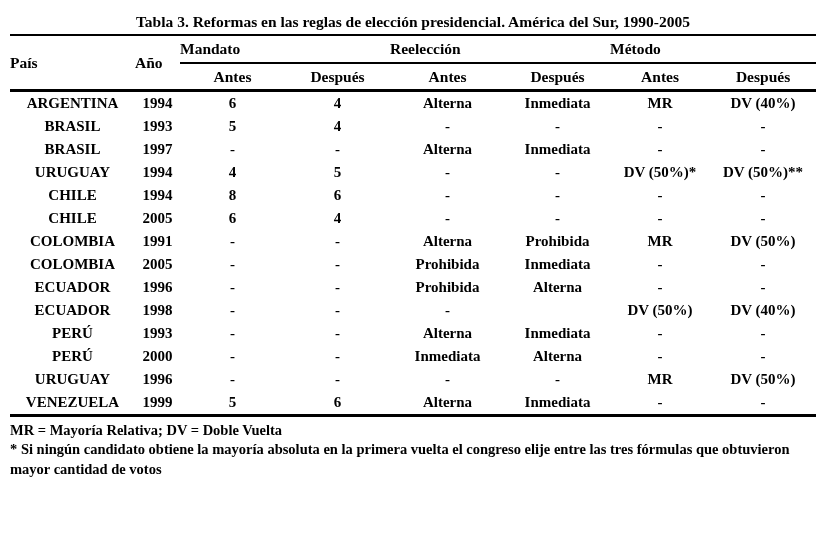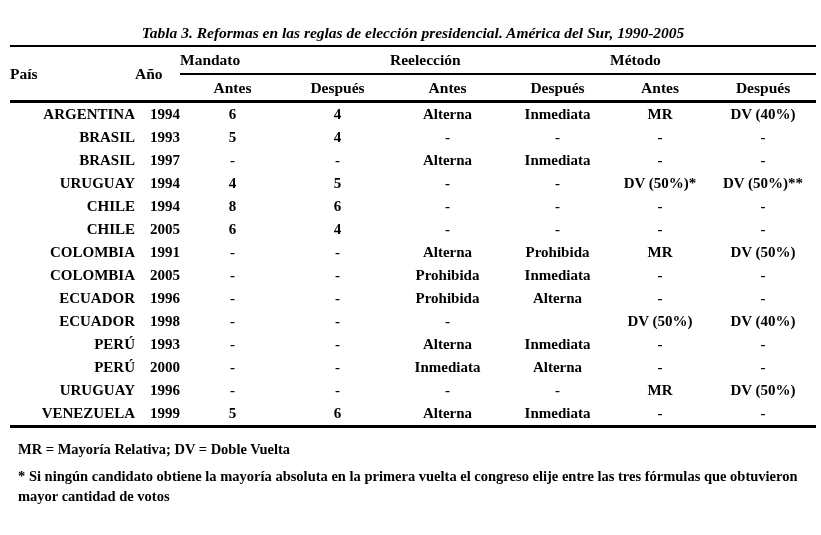--- a/index.html
+++ b/index.html
@@ -15,23 +15,22 @@
     font-weight: bold;
     color: #000000;
   }
   .page {
     padding: 0 5px 0 10px;
   }
   .title {
     width: 806px;
     text-align: center;
     font-size: 15.5px;
-    padding: 24px 0 3px 0;
+    padding: 13px 0 3px 0;
     white-space: nowrap;
-    font-style: italic;
   }
   table.reforms {
     width: 806px;
     border-collapse: collapse;
     table-layout: fixed;
     border-top: 2px solid #000;
     border-bottom: 3px solid #000;
     font-size: 15px;
   }
   table.reforms th, table.reforms td {
@@ -56,29 +55,29 @@
   .th-sub {
     text-align: center;
     height: 25px;
     border-bottom: 3px solid #000;
     font-size: 15.5px;
   }
   tbody td {
     height: 23px;
     line-height: 23px;
   }
-  td.left { text-align: right; }
+  td.left { text-align: center; }
   td.center { text-align: center; }
   .footnotes {
     width: 806px;
     font-size: 14.5px;
     line-height: 1.33;
     padding-top: 4px;
   }
-  .footnotes div { margin: 8px; }
+  .footnotes div { margin: 0; }
 </style>
 </head>
 <body>
 
 <div class="page">
 
   <div class="title">Tabla 3. Reformas en las reglas de elección presidencial. América del Sur, 1990-2005</div>
 
   <table class="reforms">
     <colgroup>

